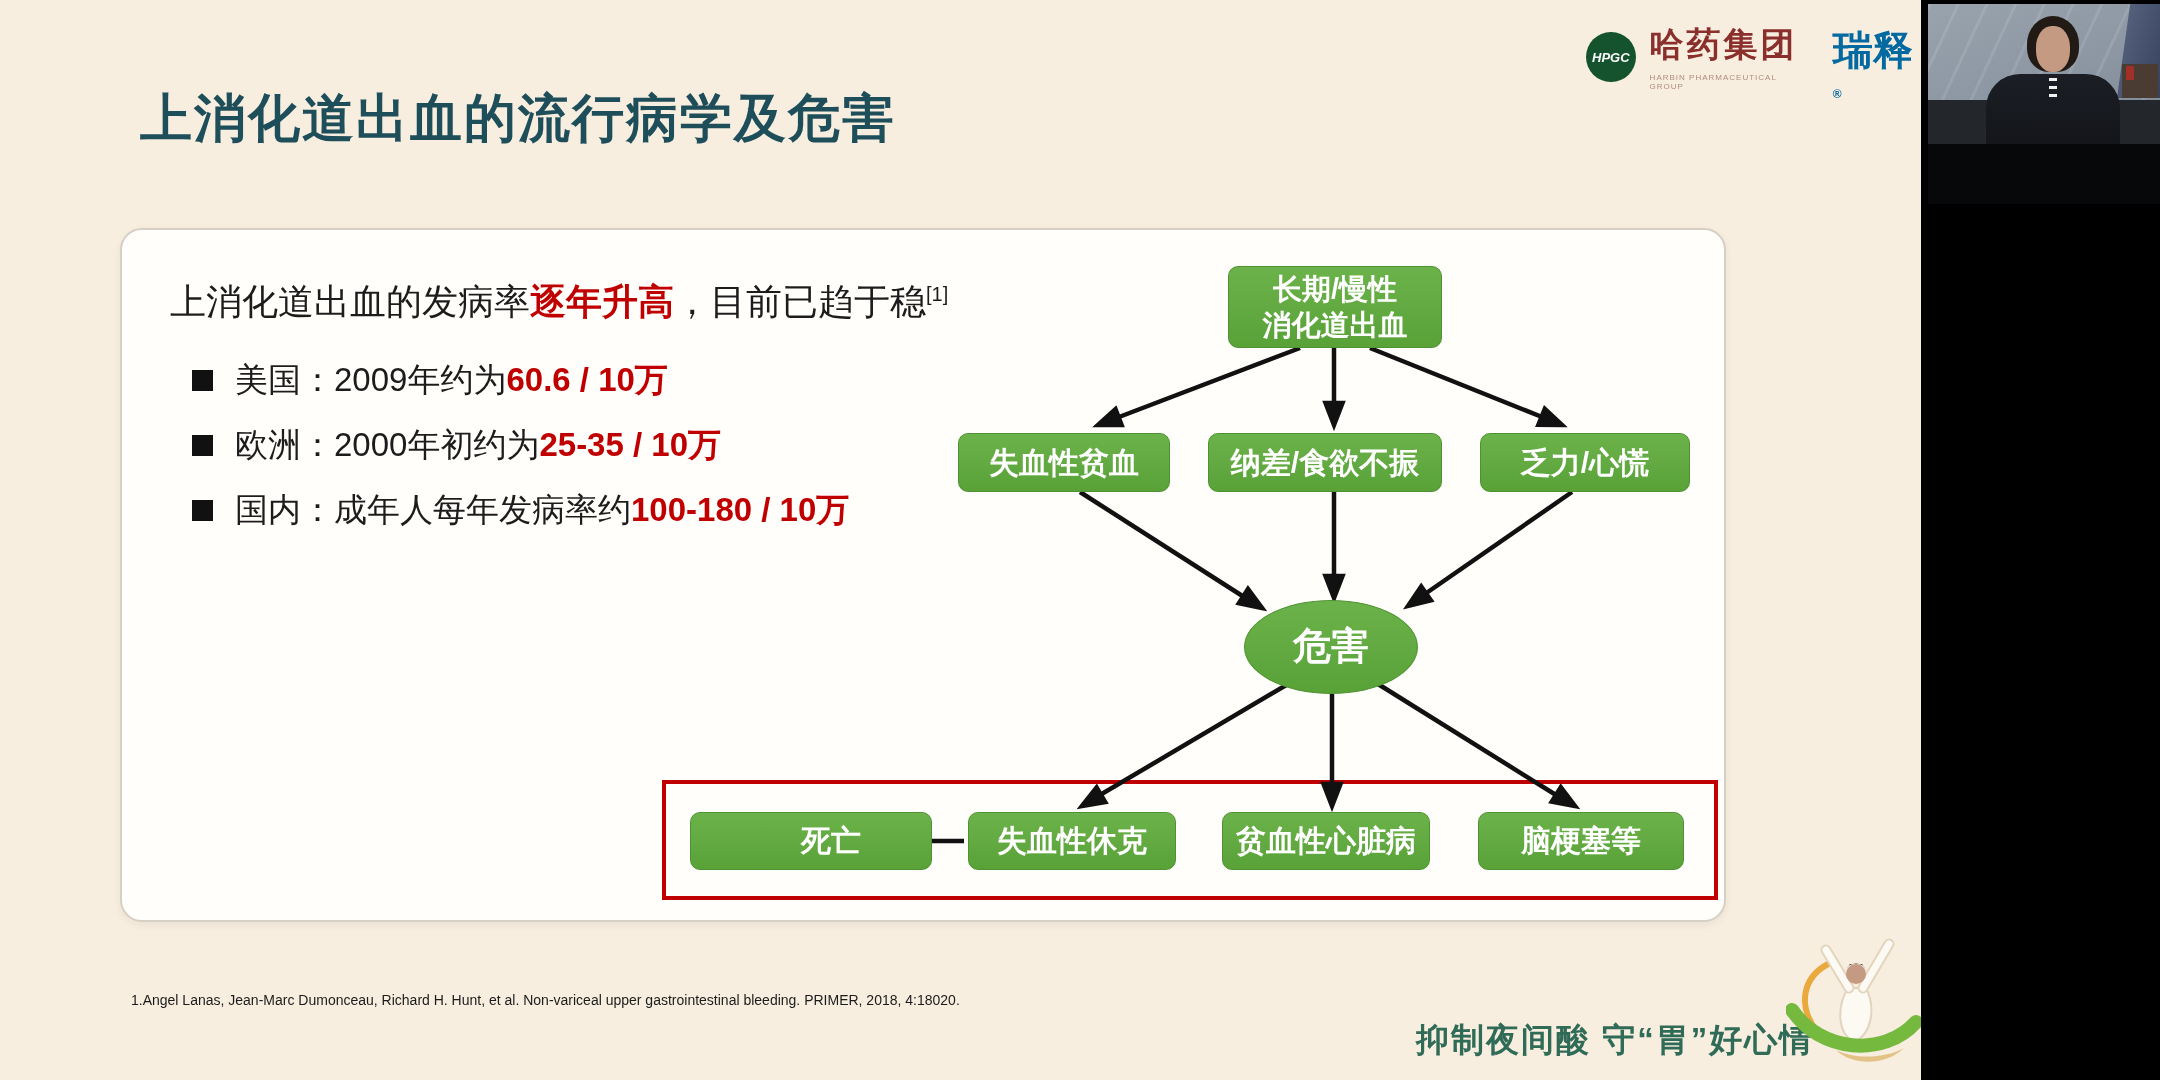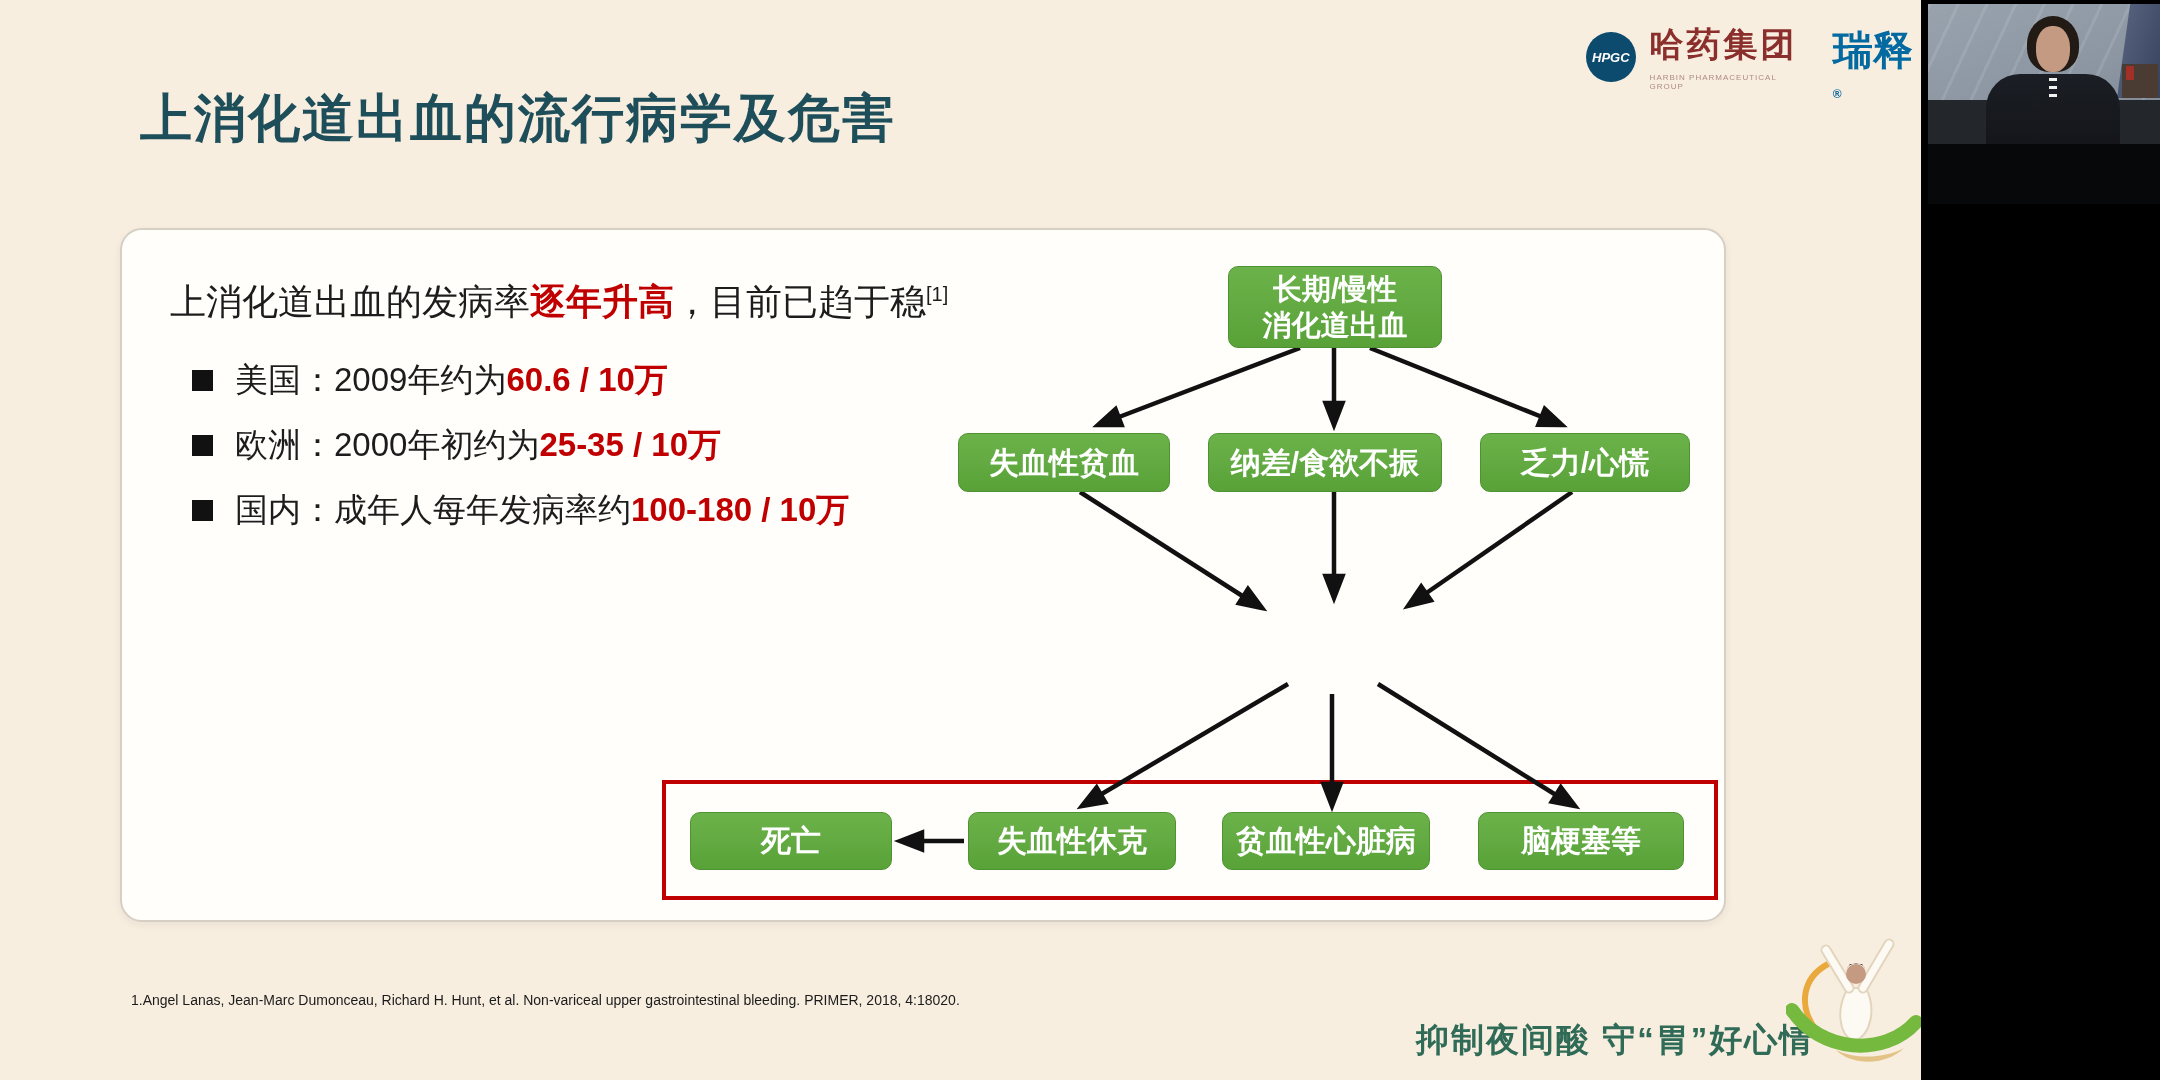--- a/index.html
+++ b/index.html
@@ -6,21 +6,21 @@
     font-family:"Liberation Sans","DejaVu Sans",sans-serif;}
   .stage{position:relative;width:2160px;height:1080px;background:#000;}
 
   
   .slide{position:absolute;left:0;top:0;width:1921px;height:1080px;background:#f8eee0;overflow:hidden;}
   .slide-title{position:absolute;left:140px;top:84px;font-size:52px;font-weight:bold;
     color:#1f4e5b;letter-spacing:2px;}
 
   
   .logos{position:absolute;left:1586px;top:26px;display:flex;align-items:flex-start;gap:14px;}
-  .hpgc-badge{width:50px;height:50px;margin-top:6px;border-radius:50%;background:#0c4a6e;
+  .hpgc-badge{width:50px;height:50px;margin-top:6px;border-radius:50%;background:#14532d;
     display:flex;align-items:center;justify-content:center;color:#fff;font-size:13px;
     font-style:italic;font-weight:bold;letter-spacing:0;}
   .group-name{font-size:34px;font-weight:bold;color:#8a2f2b;letter-spacing:3px;line-height:1.1;}
   .group-caption{font-size:8px;color:#b08a80;letter-spacing:1px;margin-top:10px;}
   .brand{font-size:40px;font-weight:bold;color:#0369a1;line-height:1.2;margin-left:6px;}
   .brand sup{font-size:12px;vertical-align:super;}
 
   
   .card{position:absolute;left:120px;top:228px;width:1602px;height:690px;background:#fffefb;
     border:2px solid #d6cfc3;border-radius:22px;box-shadow:0 3px 8px rgba(0,0,0,0.06);}
@@ -36,21 +36,21 @@
 
   
   .fnode{position:absolute;background:linear-gradient(#6cb24a,#58a238);border:1px solid #4f9232;
     border-radius:10px;color:#fff;font-weight:bold;display:flex;flex-direction:column;
     justify-content:center;text-align:center;font-size:30px;line-height:1.25;}
   .root{left:1228px;top:266px;width:212px;height:80px;font-size:29px;}
   .sym0{left:958px;top:433px;width:210px;height:57px;}
   .sym1{left:1208px;top:433px;width:232px;height:57px;}
   .sym2{left:1480px;top:433px;width:208px;height:57px;}
   .hub{left:1244px;top:600px;width:172px;height:92px;border-radius:50%;font-size:38px;}
-  .out0{left:690px;top:812px;width:200px;height:56px;}
+  .out0{left:690px;top:812px;width:200px;height:56px;padding-left:40px;}
   .out1{left:968px;top:812px;width:206px;height:56px;}
   .out2{left:1222px;top:812px;width:206px;height:56px;}
   .out3{left:1478px;top:812px;width:204px;height:56px;}
   .redbox{position:absolute;left:662px;top:780px;width:1048px;height:112px;
     border:4px solid #c00000;background:transparent;}
 
   .arrows{position:absolute;left:0;top:0;pointer-events:none;}
 
   
   .footnote{position:absolute;left:131px;top:992px;font-size:14px;color:#1b1b1b;}
@@ -146,20 +146,21 @@
       </g>
     </svg>
 
     <div class="fnode root">
       <div>长期/慢性</div>
       <div>消化道出血</div>
     </div>
     <div class="fnode sym0">失血性贫血</div>
     <div class="fnode sym1">纳差/食欲不振</div>
     <div class="fnode sym2">乏力/心慌</div>
+    <div class="fnode hub">危害</div>
     <div class="fnode out0">死亡</div>
     <div class="fnode out1">失血性休克</div>
     <div class="fnode out2">贫血性心脏病</div>
     <div class="fnode out3">脑梗塞等</div>
 
     <div class="footnote">1.Angel Lanas, Jean-Marc Dumonceau, Richard H. Hunt, et al. Non-variceal upper gastrointestinal bleeding. PRIMER, 2018, 4:18020.</div>
     <div class="slogan">抑制夜间酸 守“胃”好心情</div>
 
     <svg class="mascot" width="140" height="150" viewBox="0 0 140 150">
       <path d="M30,98 C12,74 16,46 42,32" stroke="#e9a93c" stroke-width="6" fill="none" stroke-linecap="round"></path>

